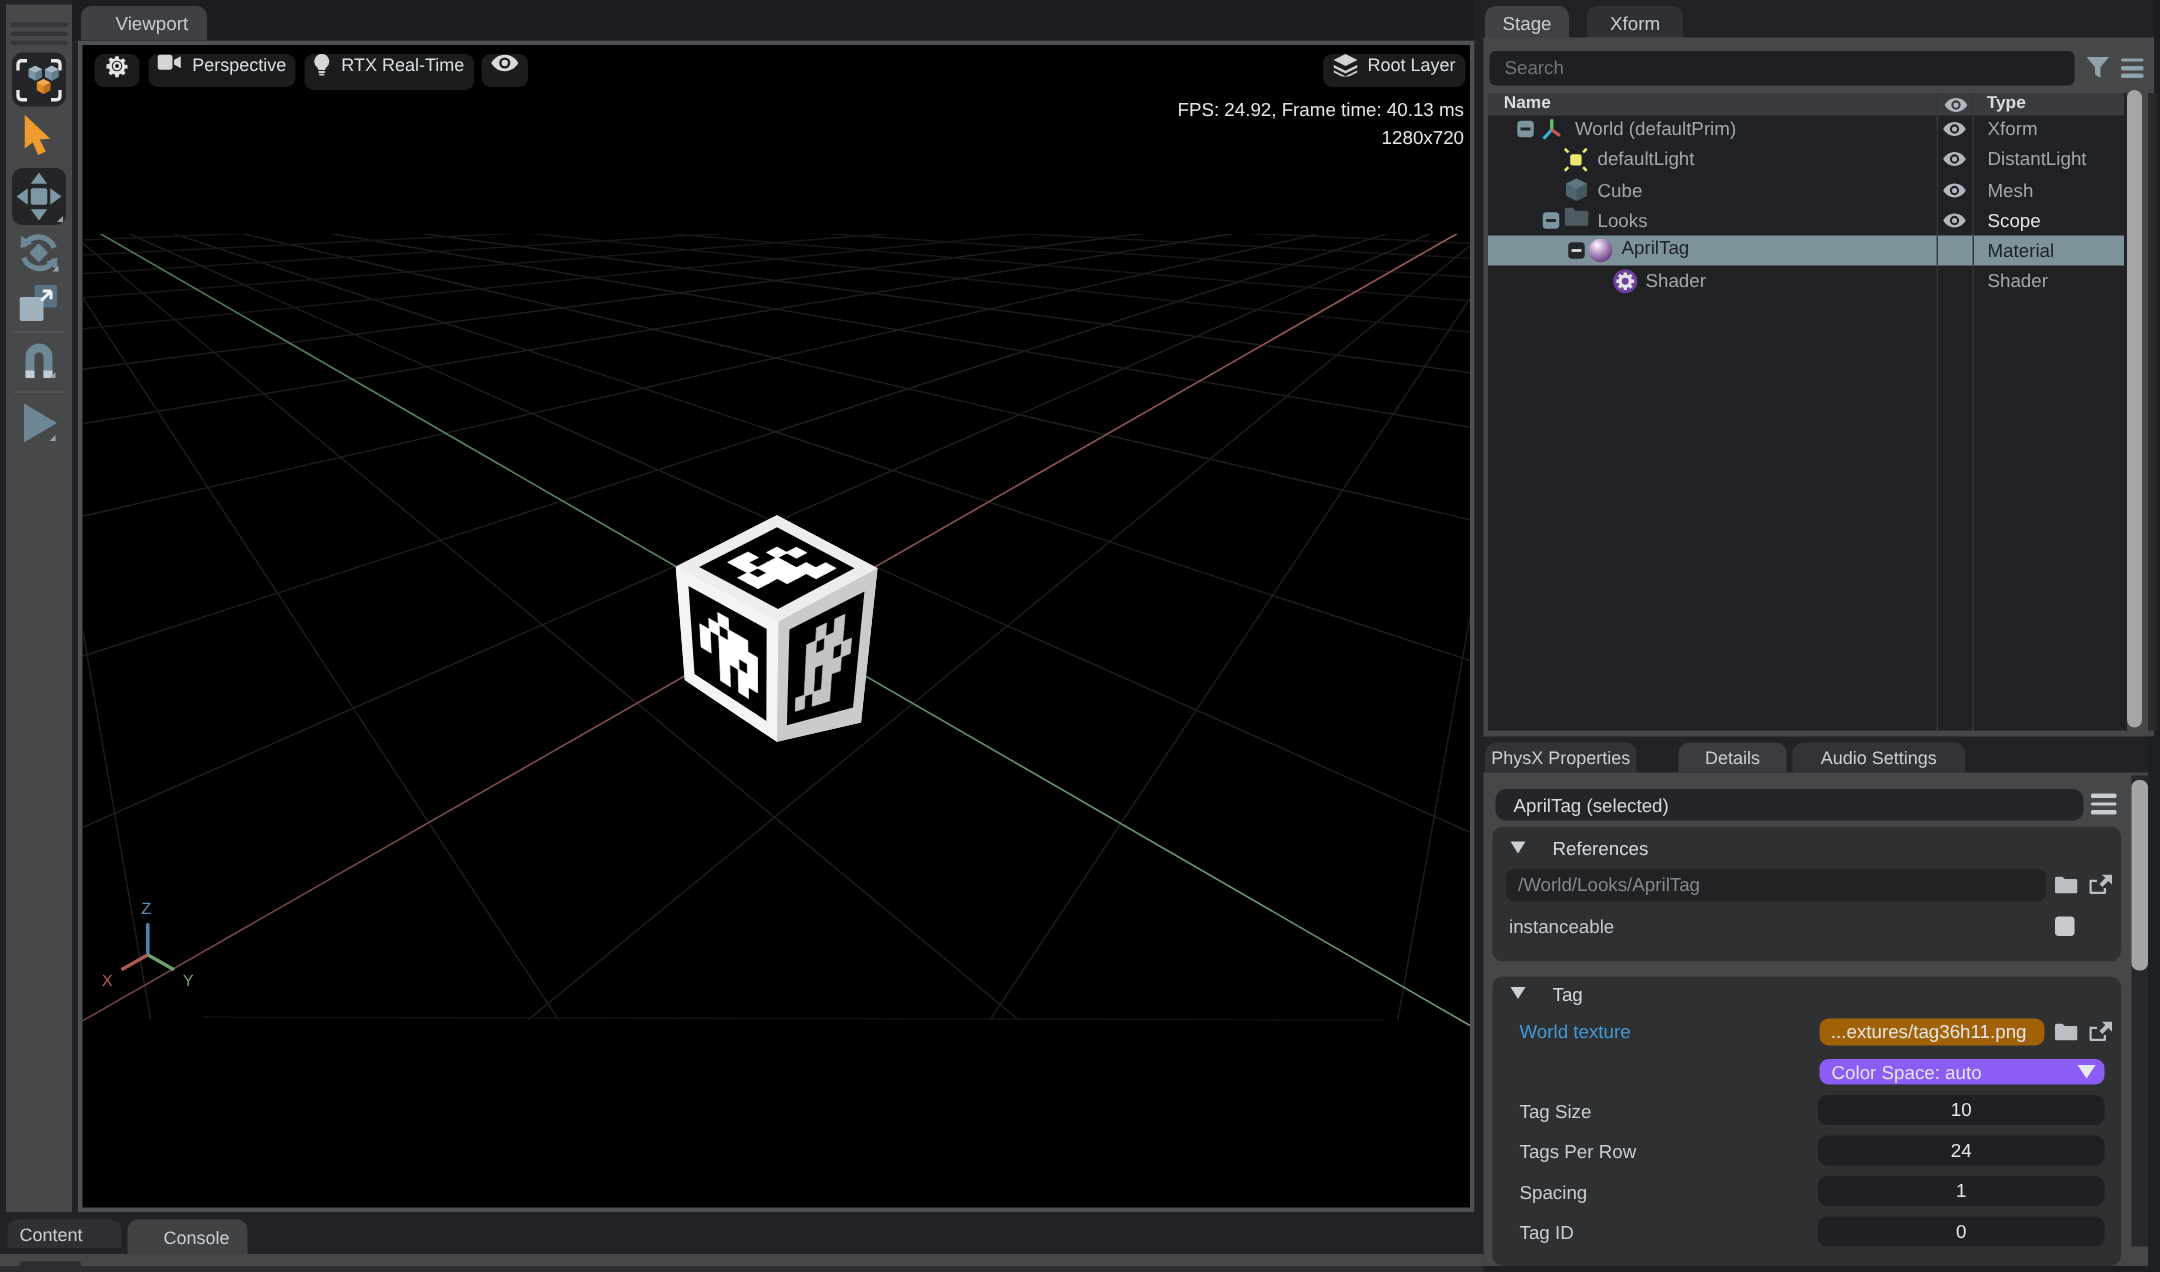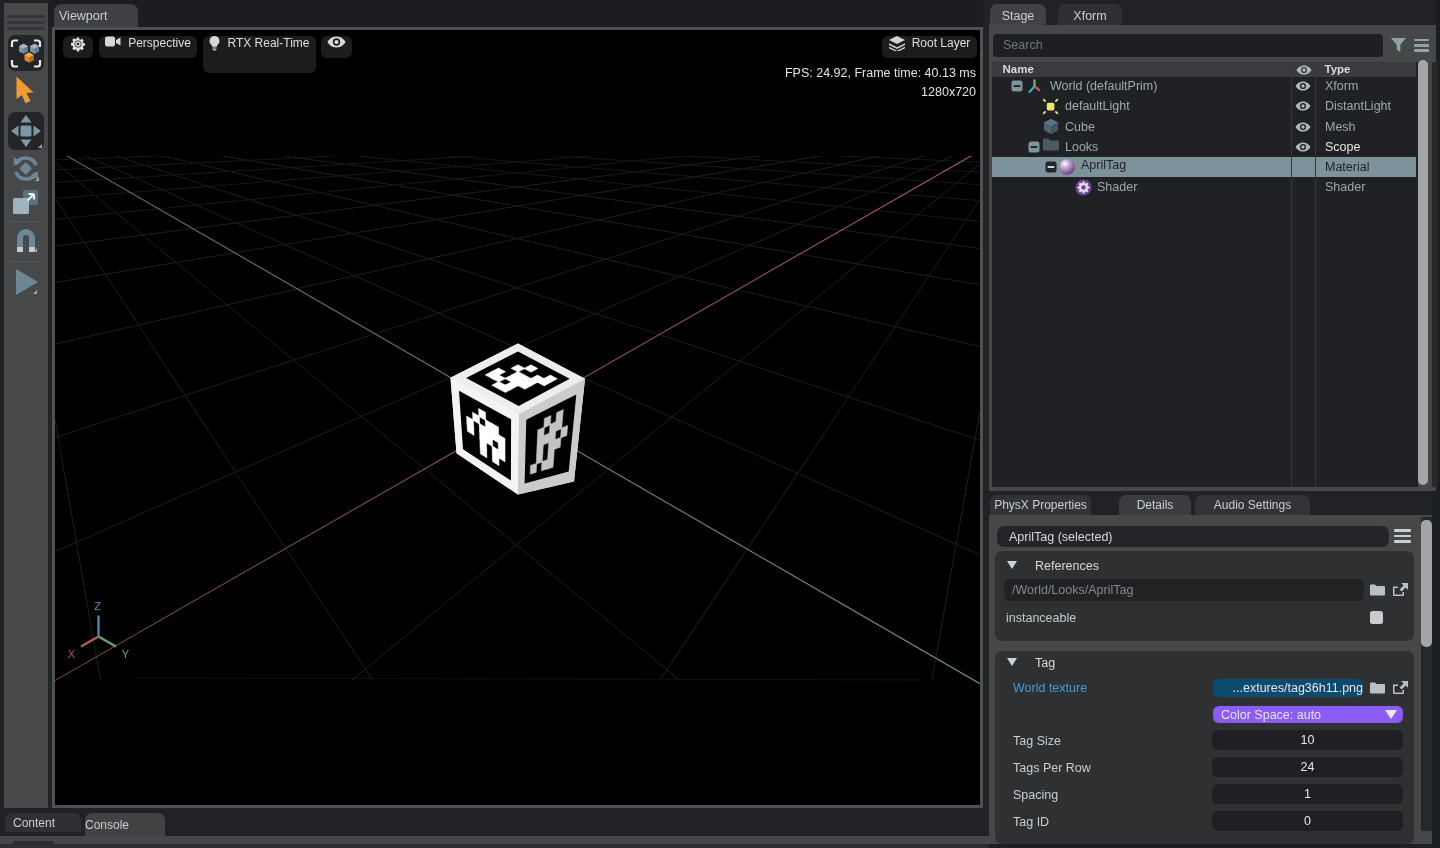--- a/index.html
+++ b/index.html
@@ -88,21 +88,21 @@
     </div>
     <span class="abs" style="left:5px;top:258px;width:34px;height:1px;background:#55565a"></span>
     <div class="abs" style="left:10px;top:265px;width:25px;height:28px">
       <svg width="25" height="28" viewBox="0 0 25 28" style="">
         <path d="M2 1 24 14 2 27z" fill="#6d8795"></path>
       </svg>
       <span style="position:absolute;right:2px;bottom:2px;width:0;height:0;border-left:4px solid transparent;border-bottom:4px solid #9aa4ab"></span>
     </div>
   </div>
 <div class="abs" style="left:48px;top:0;width:935px;height:27px;background:#1b1d20"></div>
-<div class="tab" style="left:54px;top:4px;width:84px;height:23px;background:#3e4043;justify-content:flex-start;padding-left:5px">Viewport</div>
+<div class="tab" style="left:54px;top:4px;width:84px;height:23px;background:#3e4043;justify-content:flex-start;padding-left:23px">Viewport</div>
 <div class="abs" style="left:52px;top:27px;width:931px;height:781px;background:#000;border:3px solid #4e5154">
     <div class="abs" style="left:0;top:0;width:925px;height:775px;overflow:hidden">
       <svg width="925" height="775" viewBox="0 0 925 775" style="position:absolute;left:0;top:0">
         <defs>
           <clipPath id="gclip">
             <rect x="0" y="0" width="925" height="650"></rect>
           </clipPath>
         </defs>
         <g clip-path="url(#gclip)">
           <line x1="0" y1="389.3" x2="925.0" y2="5696.6" stroke="#1e1e1e" stroke-width="1"></line>
@@ -218,21 +218,21 @@
           <path fill="#e2e2e2" d="M6.9 1.5h2.2l.3 1.8 1.2.5 1.5-1 1.6 1.6-1 1.5.5 1.2 1.8.3v2.2l-1.8.3-.5 1.2 1 1.5-1.6 1.6-1.5-1-1.2.5-.3 1.8H6.9l-.3-1.8-1.2-.5-1.5 1-1.6-1.6 1-1.5-.5-1.2-1.8-.3V6.9l1.8-.3.5-1.2-1-1.5 1.6-1.6 1.5 1 1.2-.5zM8 4.5A3.5 3.5 0 1 0 8 11.5 3.5 3.5 0 1 0 8 4.5z" fill-rule="evenodd"></path>
         </svg>
       </div>
       <div class="btn" style="left:44px;top:6px;width:98px;height:22px">
         <svg width="16" height="11" viewBox="0 0 16 11" style="">
           <rect x="0" y="0.5" width="10" height="10" rx="2" fill="#d6d6d6"></rect>
           <path d="M11 4 15.5 1.5 15.5 9.5 11 7z" fill="#d6d6d6"></path>
         </svg>
         <span>Perspective</span>
       </div>
-      <div class="btn" style="left:148px;top:6px;width:113px;height:37px">
+      <div class="btn" style="left:148px;top:6px;width:113px;height:24px">
         <svg width="11" height="15" viewBox="0 0 11 15" style="">
           <path fill="#d6d6d6" d="M5.5 0A5 5 0 0 0 2.3 8.8c.5.5.9 1.2.9 1.9h4.6c0-.7.4-1.4.9-1.9A5 5 0 0 0 5.5 0z"></path>
           <rect x="3.2" y="11.4" width="4.6" height="1.2" rx="0.6" fill="#d6d6d6"></rect>
           <rect x="3.7" y="13.2" width="3.6" height="1.2" rx="0.6" fill="#d6d6d6"></rect>
         </svg>
         <span>RTX Real-Time</span>
       </div>
       <div class="btn" style="left:266px;top:6px;width:31px;height:22px">
         <svg width="19" height="12" viewBox="0 0 19 12" style="">
           <path d="M9.5 0.5C5 0.5 1.8 3.5 0.5 6c1.3 2.5 4.5 5.5 9 5.5s7.7-3 9-5.5c-1.3-2.5-4.5-5.5-9-5.5zm0 9.2A3.7 3.7 0 1 1 9.5 2.3a3.7 3.7 0 0 1 0 7.4z" fill="#dadada"></path>
@@ -423,21 +423,21 @@
       <path d="M1 3.5H6V5H2.5V11.5H10.5V9H12V12Q12 13 11 13H2Q1 13 1 12z" fill="#b9bfc5"></path>
       <path d="M9 0H16V6.8L13.6 4.4 9.6 8.4 7.6 6.4 11.6 2.4z" fill="#b9bfc5"></path>
     </svg>
   </div>
 <div class="lbl" style="left:1006px;top:610px;height:15px;color:#c5cacd">instanceable</div>
 <div class="abs" style="left:1370px;top:611px;width:13px;height:13px;background:#c9cbce;border-radius:2.5px"></div>
 <div class="abs" style="left:995px;top:651px;width:419px;height:193px;background:#2e3032;border-radius:7px"></div>
 <div class="abs" style="left:1007px;top:658px;width:0;height:0;border-left:5.5px solid transparent;border-right:5.5px solid transparent;border-top:8px solid #ccd1d5"></div>
 <div class="lbl" style="left:1035px;top:655px;height:15px;color:#d6dadd">Tag</div>
 <div class="lbl" style="left:1013px;top:680px;height:15px;color:#459ad8">World texture</div>
-<div class="field" style="left:1213px;top:679px;width:150px;height:18px;justify-content:flex-end;background:#0c4a6e">...extures/tag36h11.png</div>
+<div class="field" style="left:1213px;top:679px;width:150px;height:18px;justify-content:flex-end;padding-right:12px;background:#a16207">...extures/tag36h11.png</div>
 <div class="abs" style="left:1370px;top:682px">
     <svg width="15" height="12" viewBox="0 0 15 12" style="">
       <path d="M0 1.5Q0 0.5 1 0.5H5L6.5 2H14Q15 2 15 3V10.5Q15 11.5 14 11.5H1Q0 11.5 0 10.5z" fill="#b9bfc5"></path>
     </svg>
   </div>
 <div class="abs" style="left:1392px;top:681px">
     <svg width="16" height="13" viewBox="0 0 16 13" style="">
       <path d="M1 3.5H6V5H2.5V11.5H10.5V9H12V12Q12 13 11 13H2Q1 13 1 12z" fill="#b9bfc5"></path>
       <path d="M9 0H16V6.8L13.6 4.4 9.6 8.4 7.6 6.4 11.6 2.4z" fill="#b9bfc5"></path>
     </svg>
@@ -450,16 +450,16 @@
 <div class="field" style="left:1212px;top:757px;width:191px;height:20px;justify-content:center;background:#1e2023">24</div>
 <div class="lbl" style="left:1013px;top:787px;height:15px">Spacing</div>
 <div class="field" style="left:1212px;top:784px;width:191px;height:20px;justify-content:center;background:#1e2023">1</div>
 <div class="lbl" style="left:1013px;top:814px;height:15px">Tag ID</div>
 <div class="field" style="left:1212px;top:811px;width:191px;height:20px;justify-content:center;background:#1e2023">0</div>
 <div class="abs" style="left:1432px;top:491px;width:8px;height:357px;background:#1d2023"></div>
 <div class="abs" style="left:1421px;top:517px;width:10.5px;height:314px;background:#26282c"></div>
 <div class="abs" style="left:1421px;top:520px;width:10.5px;height:127px;background:#a5a5a7;border-radius:5px"></div>
 <div class="abs" style="left:0;top:808px;width:983px;height:40px;background:#202226"></div>
 <div class="tab" style="left:5px;top:813px;width:76px;height:19px;background:#2e3033;font-size:12px;justify-content:flex-start;padding-left:8px">Content</div>
-<div class="tab" style="left:85px;top:813px;width:80px;height:23px;background:#404244;font-size:12px;justify-content:flex-start;padding-left:0">Console</div>
+<div class="tab" style="left:85px;top:813px;width:80px;height:23px;background:#404244;font-size:12px;justify-content:flex-start;padding-left:24px">Console</div>
 <div class="abs" style="left:0;top:836px;width:989px;height:8px;background:#454749"></div>
 <div class="abs" style="left:0;top:844px;width:989px;height:4px;background:#2c2e31"></div>
 <div class="abs" style="left:989px;top:844px;width:451px;height:4px;background:#1d1f22"></div>
 <div class="abs" style="left:13px;top:841px;width:41px;height:5px;background:#2a2c2e;border-radius:2px"></div>
 </body></html>

